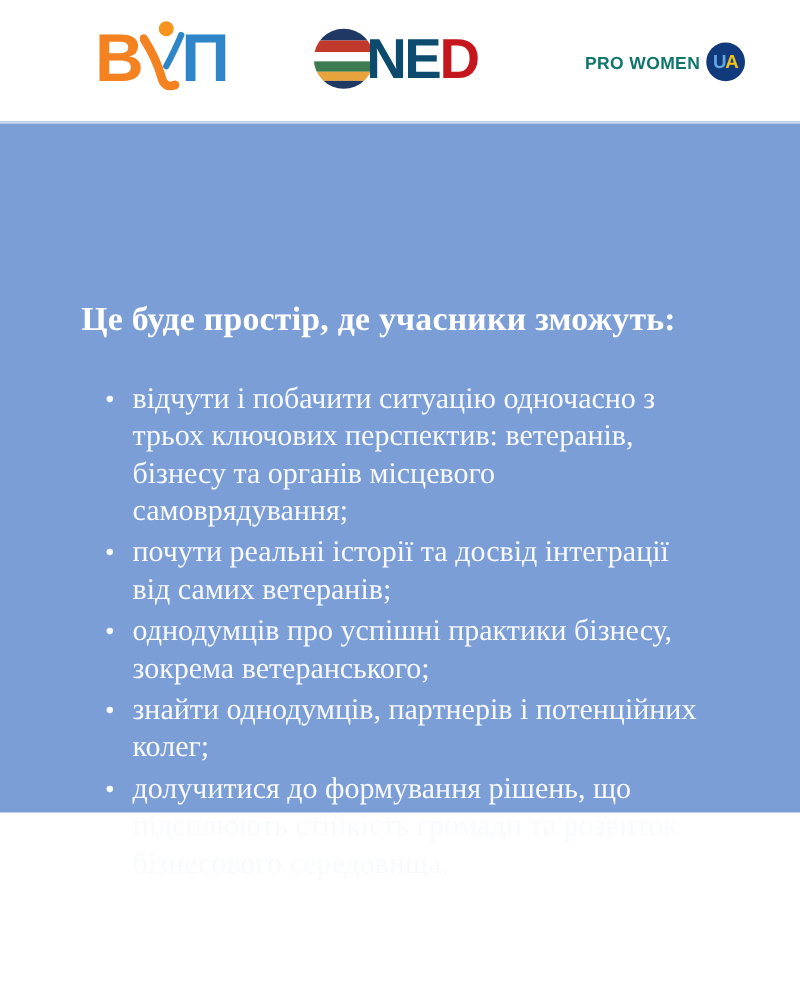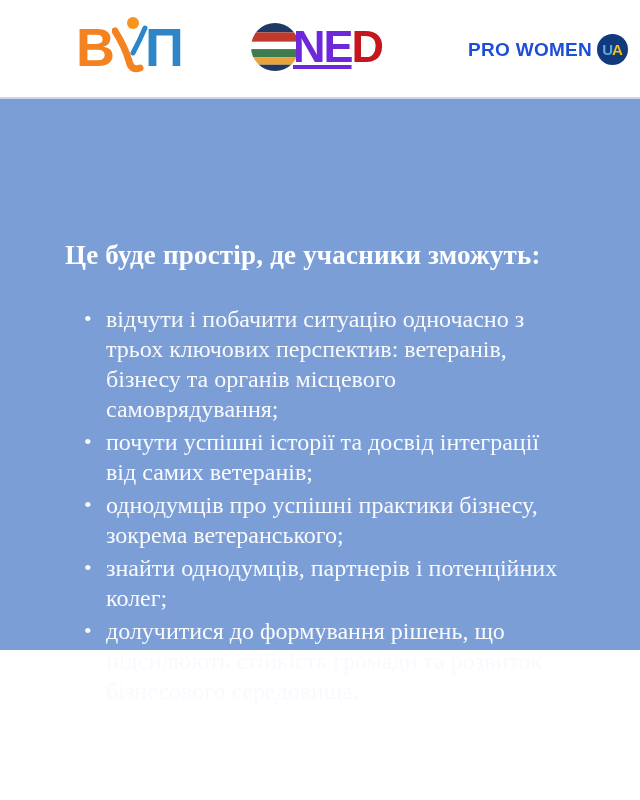--- a/index.html
+++ b/index.html
@@ -14,26 +14,26 @@
          font-family:"Liberation Sans", sans-serif; font-weight:bold; }
   .vup-letter { font-size:54px; line-height:66px; }
   .vup-b { color:#F58220; }
   .vup-p { color:#2E86C8; }
   .vup-figure { width:36px; height:64px; margin:0 -3px; }
 
   .ned { position:absolute; left:250px; top:22px; display:flex; align-items:center; }
   .ned-globe { width:50px; height:50px; margin-right:-7px; }
   .ned-text { font-family:"Liberation Sans", sans-serif; font-weight:800; font-size:45px;
               letter-spacing:-2px; line-height:50px; }
-  .ned-ne { color:#6d28d9;text-decoration:underline; }
+  .ned-ne { color:#0c4a6e; }
   .ned-d  { color:#C4161C; }
 
   .prowomen { position:absolute; left:468px; top:34px; display:flex; align-items:center; gap:5px; }
-  .prowomen-text { font-family:"Liberation Sans", sans-serif; font-weight:bold; font-size:19px;
-                   color:#1d4ed8; letter-spacing:0.3px; }
+  .prowomen-text { font-family:"Liberation Sans", sans-serif; font-weight:bold; font-size:14px;
+                   color:#0f766e; letter-spacing:0.3px; }
   .prowomen-badge { width:31px; height:31px; border-radius:50%; background:#113A7C;
                     display:flex; align-items:center; justify-content:center;
                     font-family:"Liberation Sans", sans-serif; font-weight:bold; font-size:15px; }
   .badge-u { color:#5FA8E0; }
   .badge-a { color:#F3C117; margin-left:-1px; }
 
   
   .poster { position:absolute; top:97px; left:0; width:640px; height:553px;
             background:#7C9ED6; border-top:2px solid #C9D6EE; color:#ffffff;
             font-family:"Liberation Serif", "DejaVu Serif", serif; }
@@ -93,21 +93,21 @@
   <div class="poster">
     <h1 class="poster-title">Це буде простір, де учасники зможуть:</h1>
 
     <ul class="bullet-list">
       <li class="bullet-item">
         <span class="bullet-dot">•</span>
         <span class="bullet-text">відчути і побачити ситуацію одночасно з трьох ключових перспектив: ветеранів, бізнесу та органів місцевого самоврядування;</span>
       </li>
       <li class="bullet-item">
         <span class="bullet-dot">•</span>
-        <span class="bullet-text">почути успішні історії та досвід інтеграції від самих ветеранів;</span>
+        <span class="bullet-text">почути реальні історії та досвід інтеграції від самих ветеранів;</span>
       </li>
       <li class="bullet-item">
         <span class="bullet-dot">•</span>
         <span class="bullet-text">однодумців про успішні практики бізнесу, зокрема ветеранського;</span>
       </li>
       <li class="bullet-item">
         <span class="bullet-dot">•</span>
         <span class="bullet-text">знайти однодумців, партнерів і потенційних колег;</span>
       </li>
       <li class="bullet-item">

